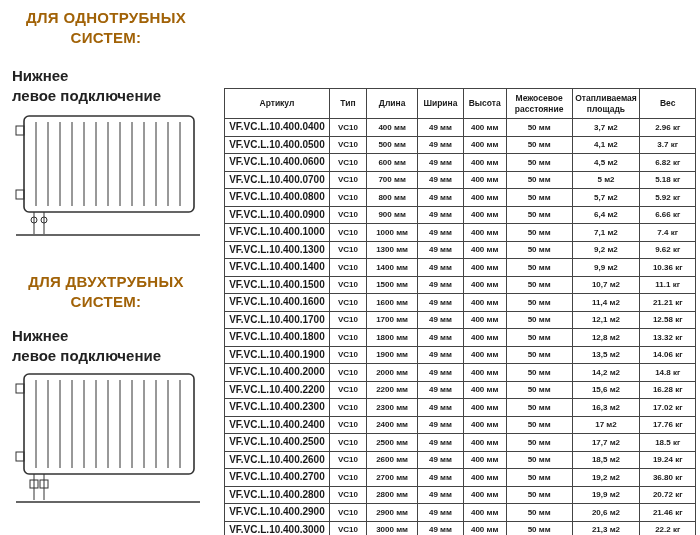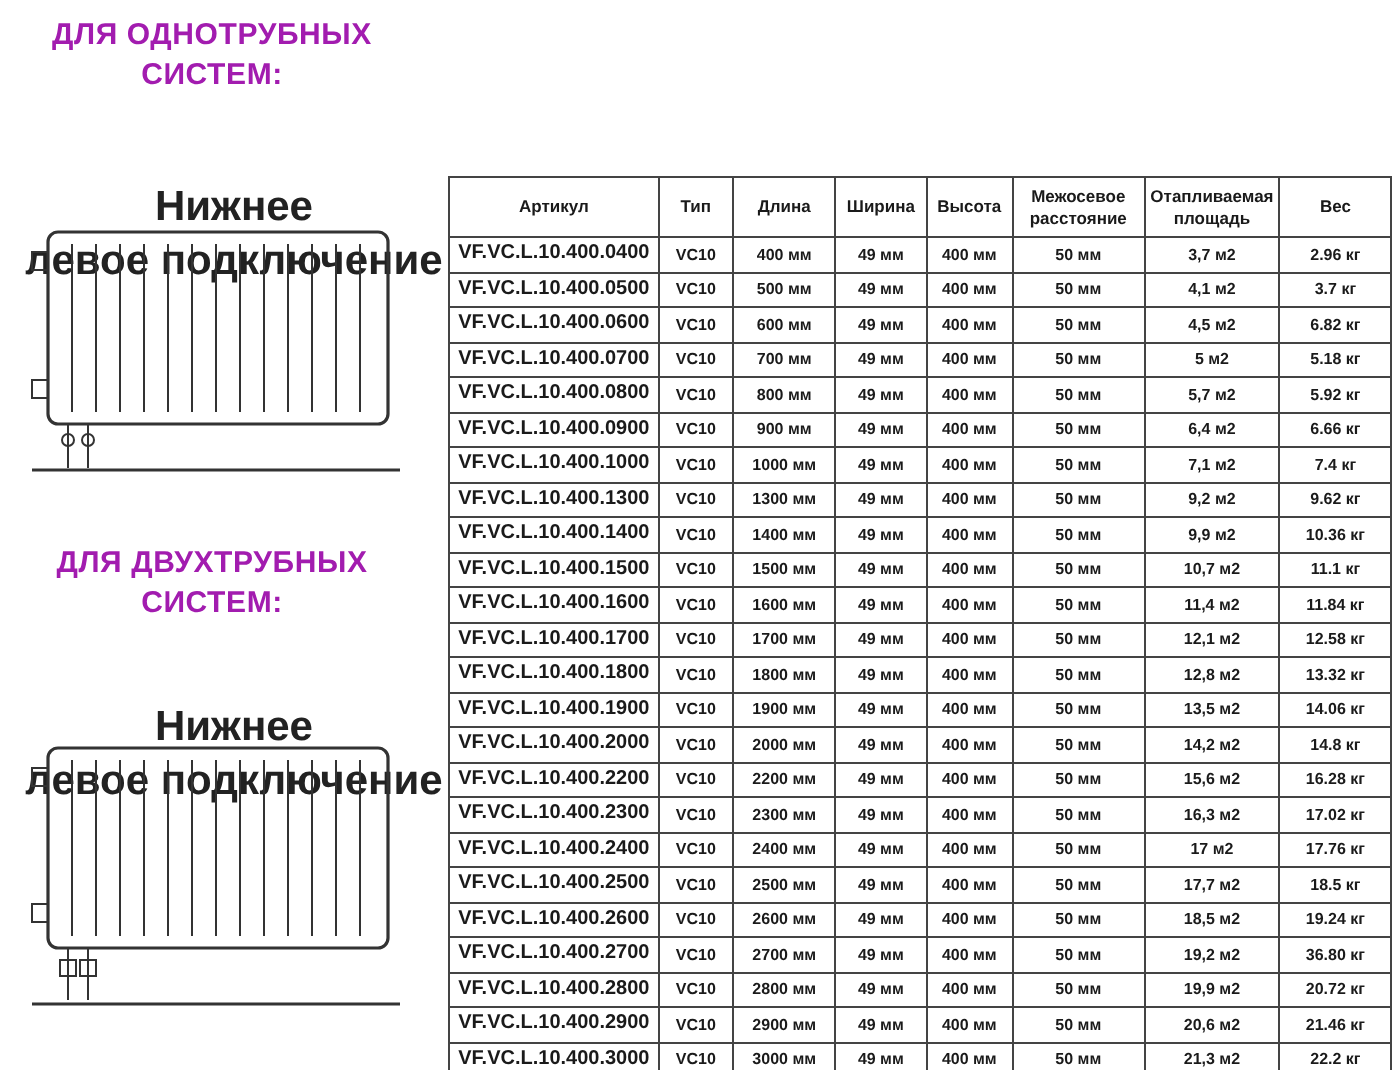--- a/index.html
+++ b/index.html
@@ -5,25 +5,25 @@
   html,body{margin:0;padding:0;}
   body{
     width:700px;height:535px;position:relative;overflow:hidden;
     background:#ffffff;color:#1a1a1a;
     font-family:"Liberation Sans", sans-serif;
   }
   
   .left-panel{position:absolute;left:0;top:0;width:222px;height:535px;}
   .big-title{
     font-weight:bold;font-size:15px;line-height:1.35;text-align:center;
-    color:#a21caf;letter-spacing:.3px;width:200px;
+    color:#a16207;letter-spacing:.3px;width:200px;
   }
   .sub-title{
-    font-weight:bold;font-size:21px;line-height:1.3;text-align:center;
-    color:#222;width:210px;margin-top:24px;
+    font-weight:bold;font-size:15px;line-height:1.3;text-align:left;
+    color:#222;width:210px;
   }
   .t1{position:absolute;left:6px;top:8px;}
   .st1{position:absolute;left:12px;top:66px;}
   .d1{position:absolute;left:10px;top:108px;}
   .t2{position:absolute;left:6px;top:272px;}
   .st2{position:absolute;left:12px;top:326px;}
   .d2{position:absolute;left:10px;top:366px;}
   svg .ln{stroke:#333;stroke-width:1.6;fill:none;}
   svg .thin{stroke:#333;stroke-width:1;fill:none;}
   
@@ -255,21 +255,21 @@
           <td>11.1 кг</td>
         </tr>
         <tr>
           <td class="col-article">VF.VC.L.10.400.1600</td>
           <td>VC10</td>
           <td>1600 мм</td>
           <td>49 мм</td>
           <td>400 мм</td>
           <td>50 мм</td>
           <td>11,4 м2</td>
-          <td>11.84 кг</td>
+          <td>21.21 кг</td>
         </tr>
         <tr>
           <td class="col-article">VF.VC.L.10.400.1700</td>
           <td>VC10</td>
           <td>1700 мм</td>
           <td>49 мм</td>
           <td>400 мм</td>
           <td>50 мм</td>
           <td>12,1 м2</td>
           <td>12.58 кг</td>

